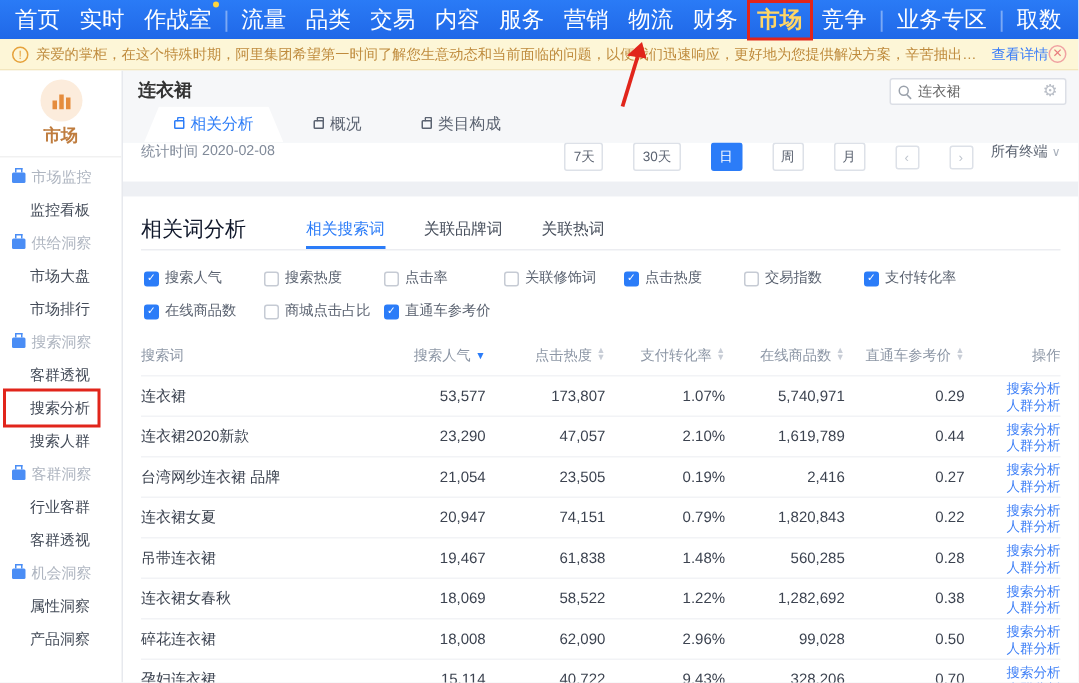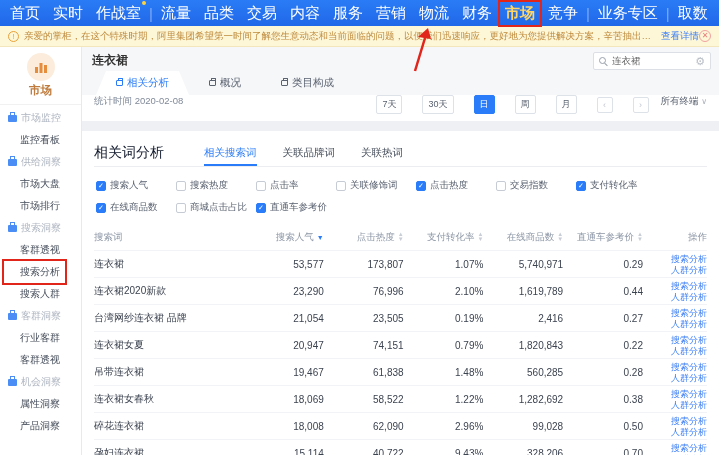--- a/index.html
+++ b/index.html
@@ -465,21 +465,21 @@
             <div class="td">5,740,971</div>
             <div class="td">0.29</div>
             <div class="td actions">
               <span>搜索分析</span>
               <span>人群分析</span>
             </div>
           </div>
             <div class="trow">
             <div class="td">连衣裙2020新款</div>
             <div class="td">23,290</div>
-            <div class="td">76,996</div>
+            <div class="td">47,057</div>
             <div class="td">2.10%</div>
             <div class="td">1,619,789</div>
             <div class="td">0.44</div>
             <div class="td actions">
               <span>搜索分析</span>
               <span>人群分析</span>
             </div>
           </div>
             <div class="trow">
             <div class="td">台湾网纱连衣裙 品牌</div>

